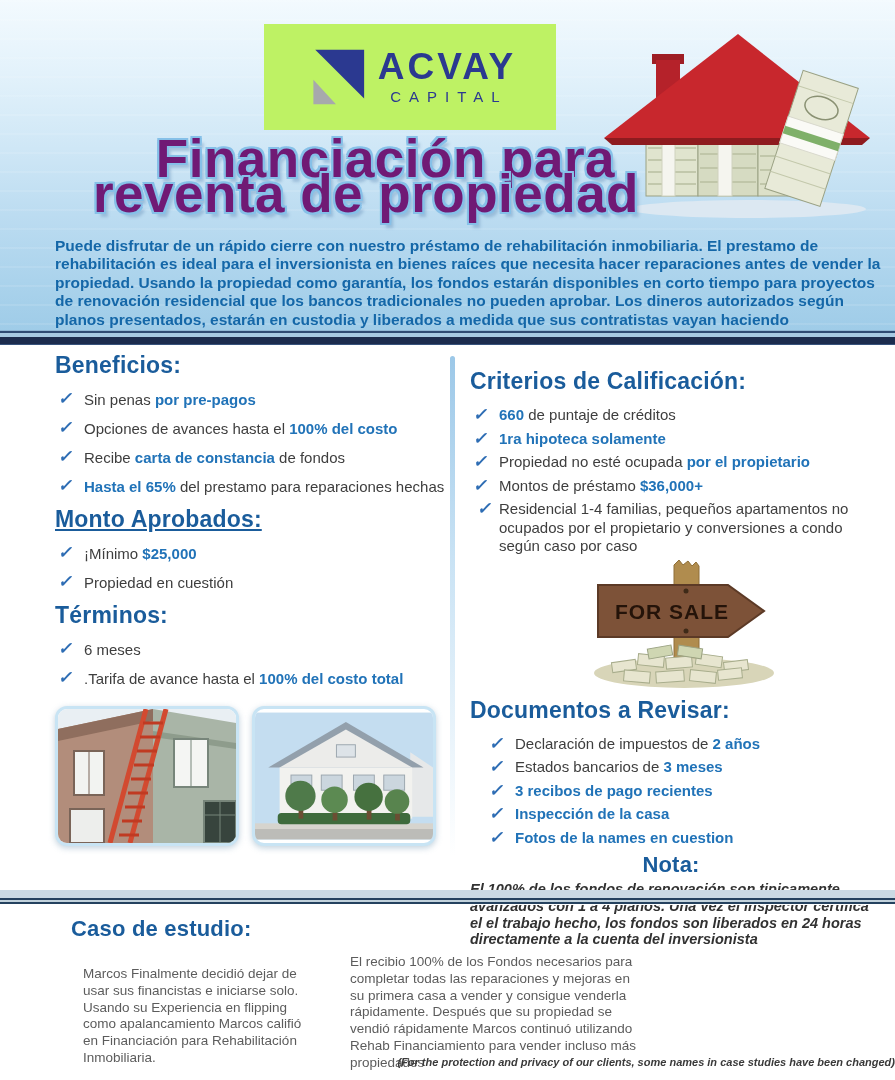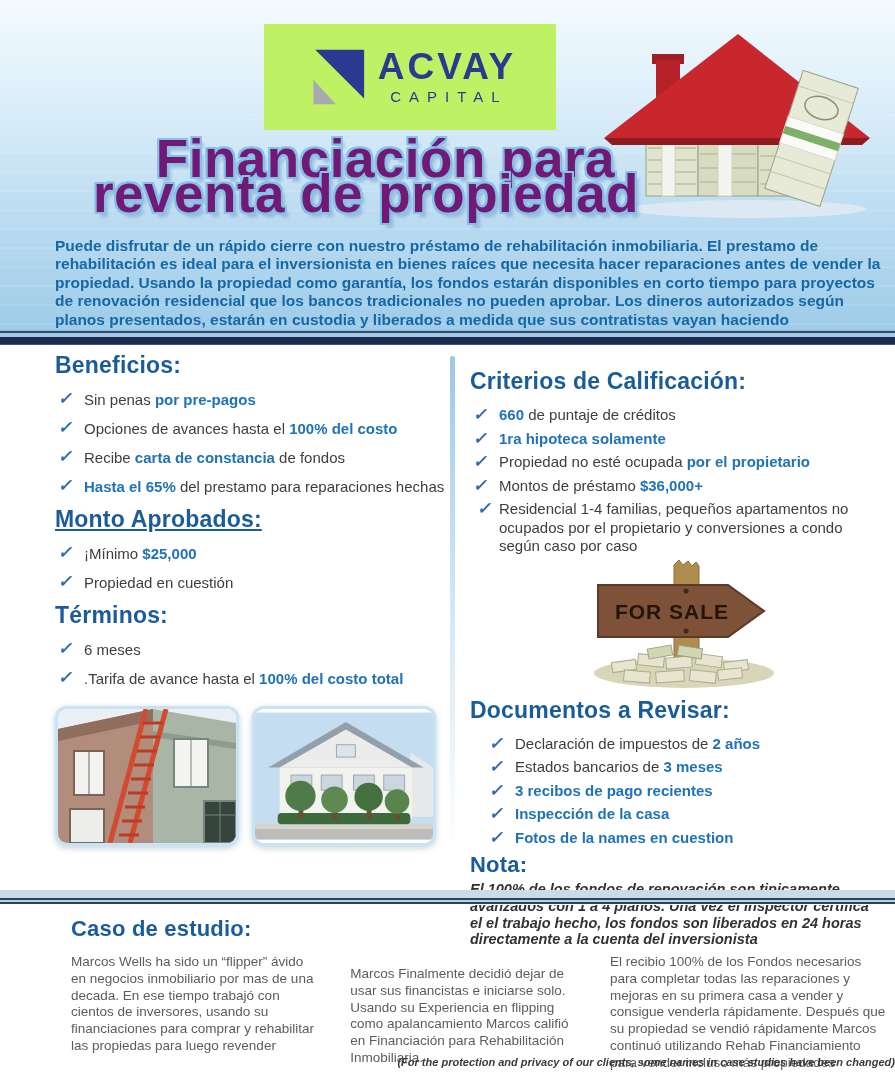--- a/index.html
+++ b/index.html
@@ -51,21 +51,21 @@
   
   .photos{display:flex;gap:13px;margin-top:18px;}
   .photo{width:178px;height:134px;border:3px solid #C8E4F4;border-radius:12px;overflow:hidden;
     box-shadow:0 2px 6px rgba(100,140,170,.4);background:#fff;}
   .photo svg{display:block;width:100%;height:100%;}
 
   
   .money-house{position:absolute;left:596px;top:20px;width:287px;height:200px;}
   .for-sale{width:215px;height:132px;margin:-4px 0 4px 108px;}
   .nota-body{font-size:14.5px;line-height:16.8px;color:#323232;font-weight:bold;font-style:italic;margin:0;}
-  .nota-h{margin:4px 0 3px 0 !important;font-size:22px !important;}
+  .nota-h{margin:4px 0 3px 0 !important;font-size:22px !important;text-align:center;}
 
   
   .case{position:absolute;left:71px;top:916px;width:820px;}
   .case-cols{display:flex;gap:19px;margin-top:10px;color:#5C5C5C;font-size:13.5px;line-height:16.8px;}
   .case-col-1{width:256px;} .case-col-2{width:236px;} .case-col-3{width:290px;}
   .footer-note{position:absolute;left:0;top:1056px;width:895px;text-align:right;
     font-size:11px;font-style:italic;font-weight:bold;color:#3A3A3A;}
 </style>
 </head>
 <body>
@@ -313,20 +313,19 @@
 
     <h2 class="sec-h nota-h">Nota:</h2>
     <p class="nota-body">El 100% de los fondos de renovación son tipicamente avanzados con 1 a 4 planos. Una vez el inspector certifica el el trabajo hecho, los fondos son liberados en 24 horas directamente a la cuenta del inversionista</p>
   </div>
 
   <div class="divider-2"></div>
 
   <div class="case">
     <h2 class="sec-h" style="font-size:22px;">Caso de estudio:</h2>
     <div class="case-cols">
-      <p class="case-col-1" style="margin:0">Marcos Wells ha sido un “flipper” ávido en negocios  inmobiliario por mas de una decada. En ese tiempo trabajó con cientos de inversores, usando su financiaciones para comprar y rehabilitar las propiedas para luego revender</p>
       <p class="case-col-2" style="margin:12px">Marcos Finalmente decidió dejar de usar sus financistas e iniciarse solo. Usando su Experiencia en flipping como apalancamiento Marcos califió en Financiación para Rehabilitación Inmobiliaria.</p>
       <p class="case-col-3" style="margin:0">El recibio 100% de los Fondos necesarios para completar todas las reparaciones y mejoras en su primera casa a vender y consigue venderla rápidamente. Después que su propiedad se vendió rápidamente Marcos continuó utilizando Rehab Financiamiento para vender incluso más propiedades</p>
     </div>
   </div>
 
   <div class="footer-note">(For the protection and privacy of our clients, some names in case studies have been changed)</div>
 </div>
 
 </body></html>

